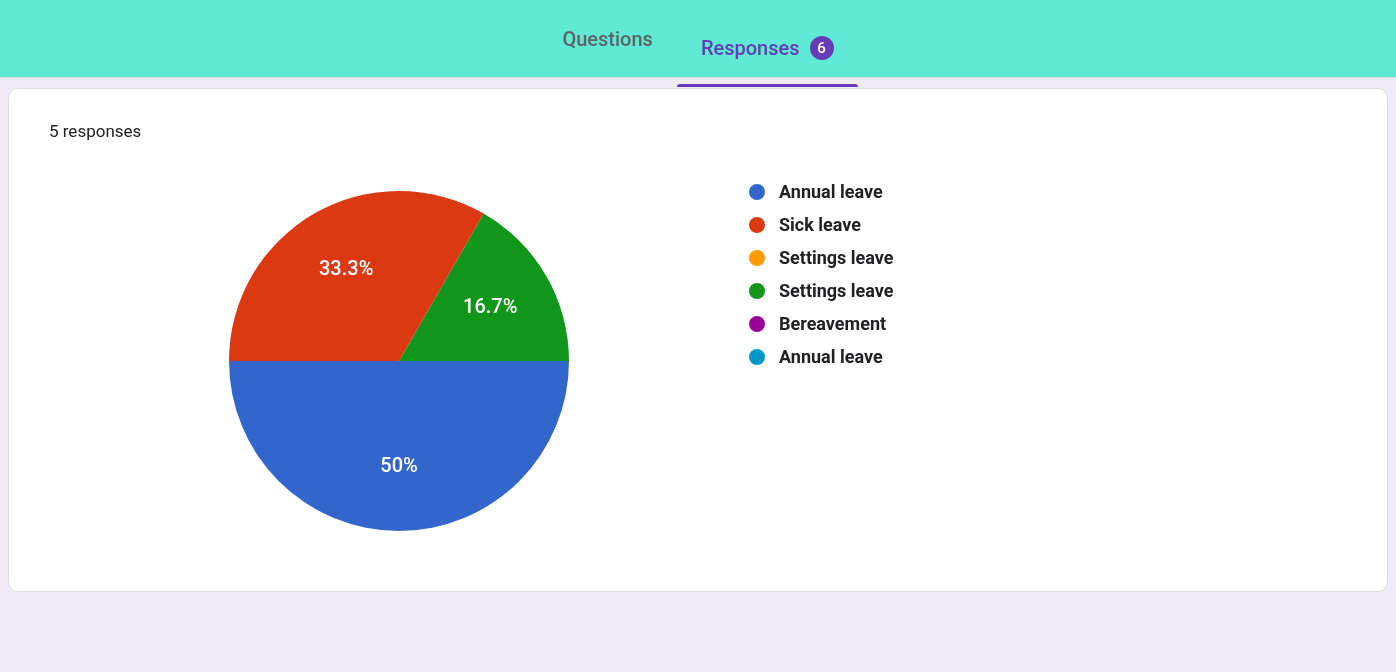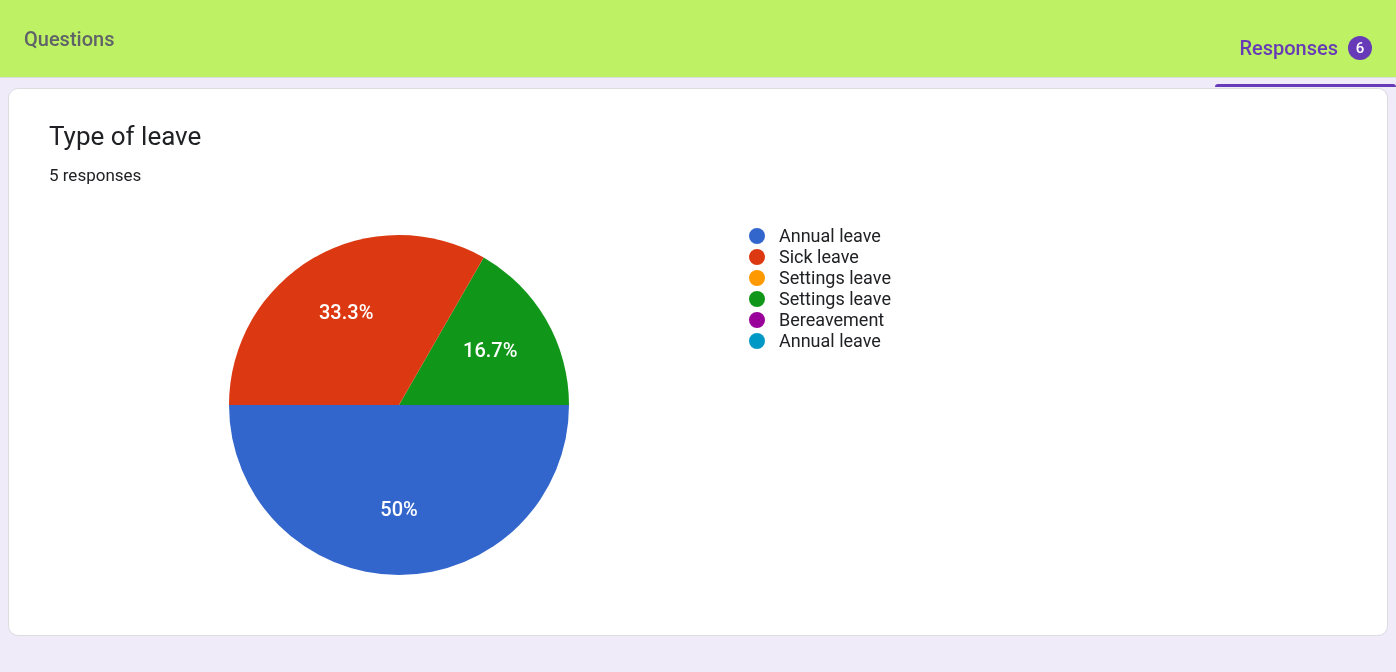--- a/index.html
+++ b/index.html
@@ -2,24 +2,24 @@
 <html><head>
   <meta charset="utf-8">
   <style>
     * { box-sizing: border-box; margin: 0; padding: 0; }
     body {
       font-family: 'Google Sans', Roboto, Arial, sans-serif;
       background: #f0ebf8;
       color: #202124;
     }
     .tabs-bar {
-      background: #bef264;
+      background: #5eead4;
       border-bottom: 1px solid #dadce0;
       display: flex;
-      justify-content: space-between;
+      justify-content: center;
       align-items: center;
       height: 78px;
     }
     .tab {
       padding: 0 24px;
       height: 78px;
       display: flex;
       align-items: center;
       font-size: 20px;
       color: #5f6368;
@@ -79,22 +79,24 @@
       margin-top: 40px;
     }
     .pie-wrap {
       width: 700px;
       display: flex;
       justify-content: center;
     }
     .legend {
       display: flex;
       flex-direction: column;
+      gap: 12px;
       font-size: 18px;
       color: #202124;
+      font-weight: bold;
     }
     .legend-item {
       display: flex;
       align-items: center;
       gap: 14px;
     }
     .legend-dot {
       width: 16px;
       height: 16px;
       border-radius: 50%;
@@ -110,21 +112,20 @@
   <div class="tab">
     <span>Questions</span>
   </div>
   <div class="tab active">
     <span>Responses</span>
     <span class="badge">6</span>
   </div>
 </div>
 
 <div class="card">
-  <div class="card-title">Type of leave</div>
   <div class="card-subtitle">5 responses</div>
 
   <div class="chart-area">
     <div class="pie-wrap">
       <svg id="pie-svg" width="360" height="360" viewBox="0 0 360 360">
           <path d="M 180 180 L 350 180 A 170 170 0 0 0 264.6914679077135 32.597980802036716 Z" fill="#109618"></path>
           <text x="271.2238402086682" y="127.20444168698117" fill="#fff" font-size="20" font-weight="500" text-anchor="middle" dominant-baseline="middle">16.7%</text>
           <path d="M 180 180 L 264.6914679077135 32.597980802036716 A 170 170 0 0 0 10 179.99999999999991 Z" fill="#dc3912"></path>
           <text x="127.20444168698124" y="88.77615979133175" fill="#fff" font-size="20" font-weight="500" text-anchor="middle" dominant-baseline="middle">33.3%</text>
           <path d="M 180 180 L 10 179.99999999999991 A 170 170 0 0 0 350 180.00000000000003 Z" fill="#3366cc"></path>

